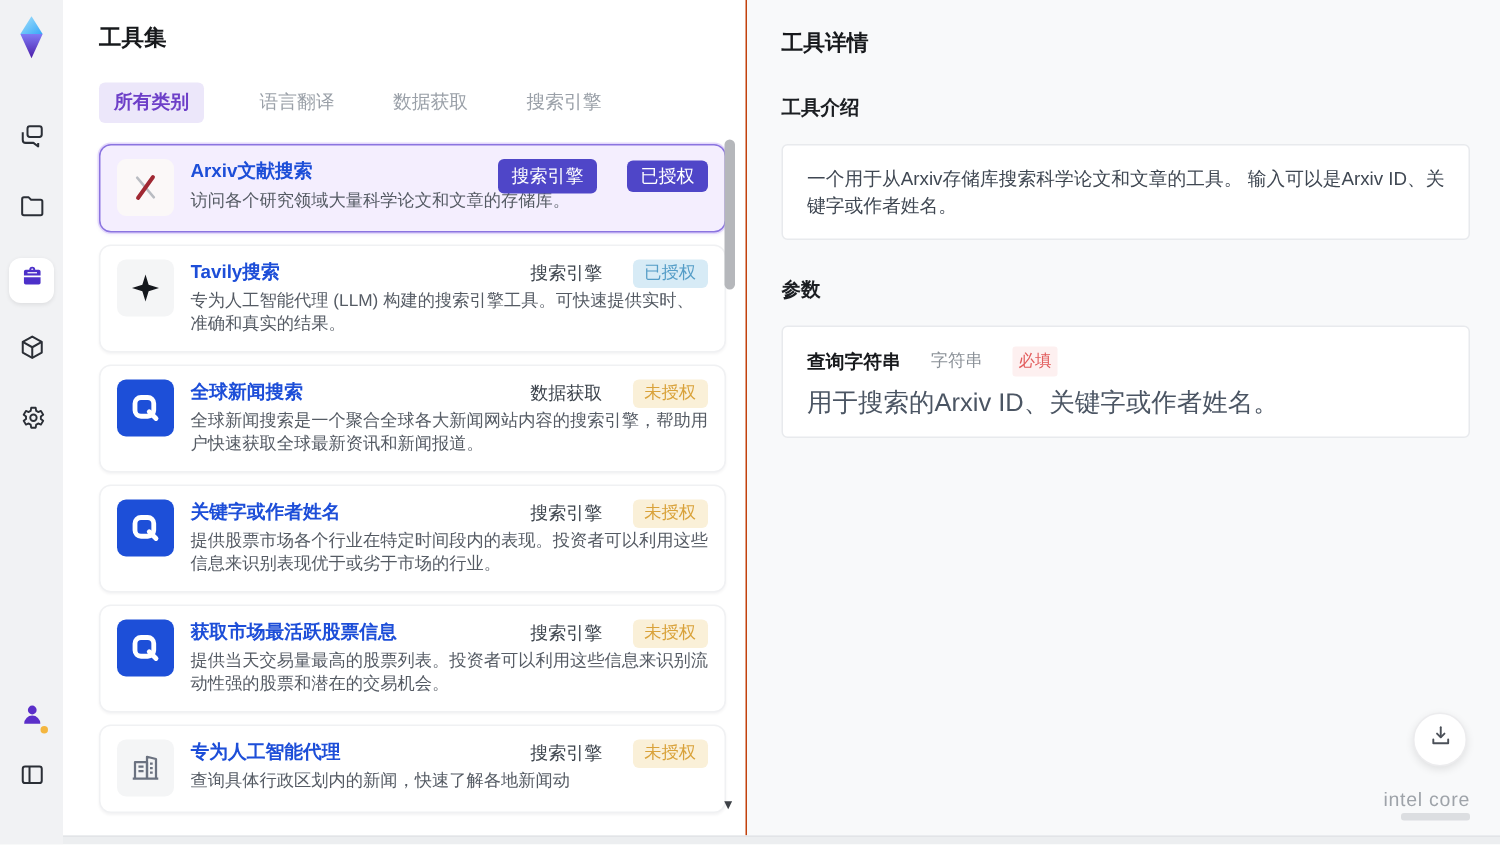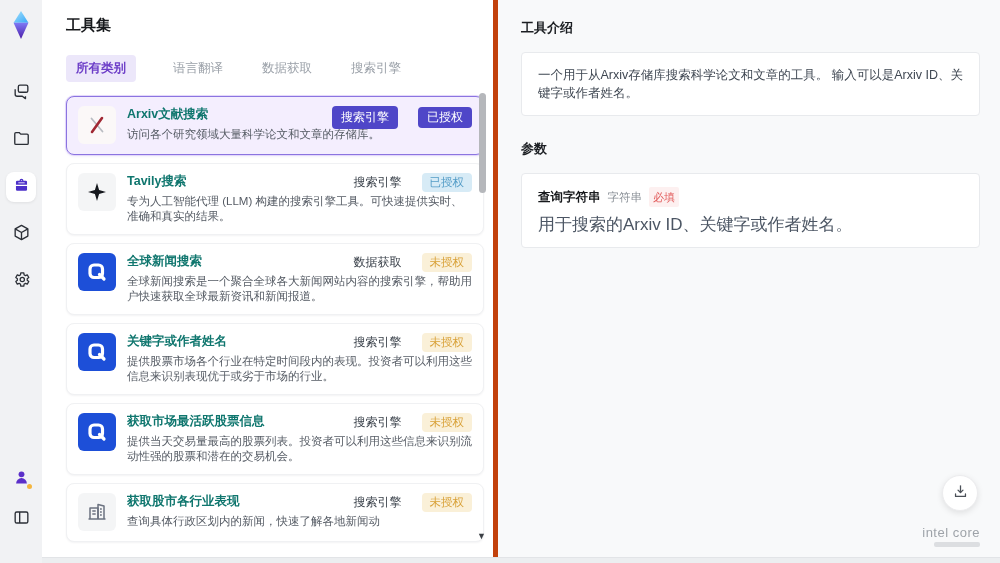--- a/index.html
+++ b/index.html
@@ -21,21 +21,21 @@
     color:#2b2f36; cursor:pointer;
   }
   .rail-item svg { width:19px; height:19px; }
   .rail-item.active { background:#ffffff; color:#4c30c9; box-shadow:0 1px 3px rgba(0,0,0,.08); }
   .rail-spacer { flex:1; }
   .rail-item.person { color:#5b2fc9; margin-bottom:10px; position:relative; }
   .person-dot { position:absolute; right:4px; bottom:5px; width:5px; height:5px; border-radius:50%; background:#f4b63f; }
   
   .left-panel {
     position:absolute; left:42px; top:0; width:456px; height:557px;
-    background:#fff; border-right:5px solid #c2410c; padding:16px 14px 0 24px;
+    background:#fff; border-right:1px solid #c2410c; padding:16px 14px 0 24px;
   }
   .panel-title { font-size:15px; font-weight:bold; color:#17191c; margin-bottom:20px; }
   .tabs { display:flex; align-items:center; gap:35px; margin-bottom:14px; }
   .tab {
     border:none; background:transparent; font-family:inherit; font-size:12.5px;
     color:#9aa0a8; padding:5px 2px; cursor:pointer; border-radius:4px;
   }
   .tab.active { background:#ece7fa; color:#6d3fc8; padding:5px 10px; font-weight:bold; }
   .tool-list { display:flex; flex-direction:column; gap:8px; width:418px; }
   .card {
@@ -45,21 +45,21 @@
   }
   .card.selected { background:#f4eefe; border-color:#8b74e0; box-shadow:0 0 0 1px #e3d8fb, 0 1px 3px rgba(90,50,180,.12); }
   .tool-icon {
     flex:none; width:38px; height:38px; border-radius:6px; background:#f4f5f6;
     display:flex; align-items:center; justify-content:center; overflow:hidden;
   }
   .tool-icon.arxiv-bg { background:#fbf8f8; }
   .tool-icon.blue-bg { background:#1d4fd8; }
   .tool-icon svg { width:24px; height:24px; }
   .tool-body { flex:1; min-width:0; }
-  .tool-name { font-size:12.5px; font-weight:bold; color:#0f766e; line-height:17px; padding-right:130px;
+  .tool-name { font-size:12.5px; font-weight:bold; color:#1d4ed8; line-height:17px; padding-right:130px;
                white-space:nowrap; overflow:hidden; }
   .tool-desc { font-size:11.5px; color:#555b64; line-height:15px; margin-top:4px; }
   .tool-badges { position:absolute; top:9px; right:11px; display:flex; align-items:center; gap:8px; }
   .cat { font-size:12px; color:#3c434c; }
   .badge { font-size:11.5px; padding:2px 8px; border-radius:4px; line-height:15px;margin-left:12px; }
   .badge.auth { background:#d7ebf6; color:#559dc7; }
   .badge.unauth { background:#faf0d8; color:#d9a23a; }
   .cat.solid, .badge.solid {
     background:#4f46c8; color:#fff; font-size:12px; padding:3px 9px; border-radius:4px; font-weight:500;
   }
@@ -72,21 +72,21 @@
     position:absolute; left:498px; right:0; top:0; height:557px;
     background:#f8f9fa; padding:19px 20px 0 23px;
   }
   .detail-title { font-size:14.5px; font-weight:bold; color:#17191c; margin-bottom:25px; }
   .section-heading { font-size:13px; font-weight:bold; color:#1b1e22; margin-bottom:15px; }
   .detail-box {
     background:#fff; border:1px solid #e8eaed; border-radius:4px;
     padding:13px 16px; font-size:12.5px; color:#3f4752; line-height:18px;
   }
   .intro-box { margin-bottom:24px; }
-  .param-row { display:flex; align-items:center; gap:7px; }
+  .param-row { display:flex; align-items:center; gap:20px; }
   .param-name { font-size:12.5px; font-weight:bold; color:#17191c; }
   .param-type { font-size:11.5px; color:#8a9097; }
   .param-required { font-size:11px; color:#e25c5c; background:#fdf0f0; padding:1px 4px; border-radius:2px; }
   .param-desc { margin-top:9px; font-size:17px; color:#4b5563; }
   
   .download-fab {
     position:absolute; right:22px; bottom:52px; width:36px; height:36px; border-radius:50%;
     background:#fff; border:1px solid #ececee; box-shadow:0 2px 6px rgba(0,0,0,.10);
     display:flex; align-items:center; justify-content:center; color:#4b5058; cursor:pointer; z-index:6;
   }
@@ -271,37 +271,38 @@
       <div class="card">
     <div class="tool-icon">
           <svg viewBox="0 0 24 24" fill="none" stroke="#6b7280" stroke-width="1.5" stroke-linejoin="round">
             <path d="M5 19V8h8v11"></path>
             <path d="M13 19V4.5L19 6v13"></path>
             <path d="M3.5 19h17"></path>
             <path d="M7.3 11h3.4M7.3 14h3.4M15 9h1.8M15 12h1.8M15 15h1.8"></path>
           </svg>
         </div>
     <div class="tool-body">
-      <div class="tool-name">获取股市各行业表现</div>
+      <div class="tool-name">专为人工智能代理</div>
       <div class="tool-desc">查询具体行政区划内的新闻，快速了解各地新闻动</div>
     </div>
     <div class="tool-badges">
       <span class="cat">搜索引擎</span>
       <span class="badge unauth">未授权</span>
     </div>
   </div>
     </div>
 
   <div class="list-scrollbar">
     <div class="list-thumb"></div>
     <div class="list-arrow-down">▼</div>
   </div>
 </div>
 
 <div class="right-panel">
+  <div class="detail-title">工具详情</div>
   <div class="section-heading">工具介绍</div>
   <div class="detail-box intro-box">
     <span>一个用于从Arxiv存储库搜索科学论文和文章的工具。 输入可以是Arxiv ID、关键字或作者姓名。</span>
   </div>
   <div class="section-heading">参数</div>
   <div class="detail-box">
     <div class="param-row">
       <span class="param-name">查询字符串</span>
       <span class="param-type">字符串</span>
       <span class="param-required">必填</span>

